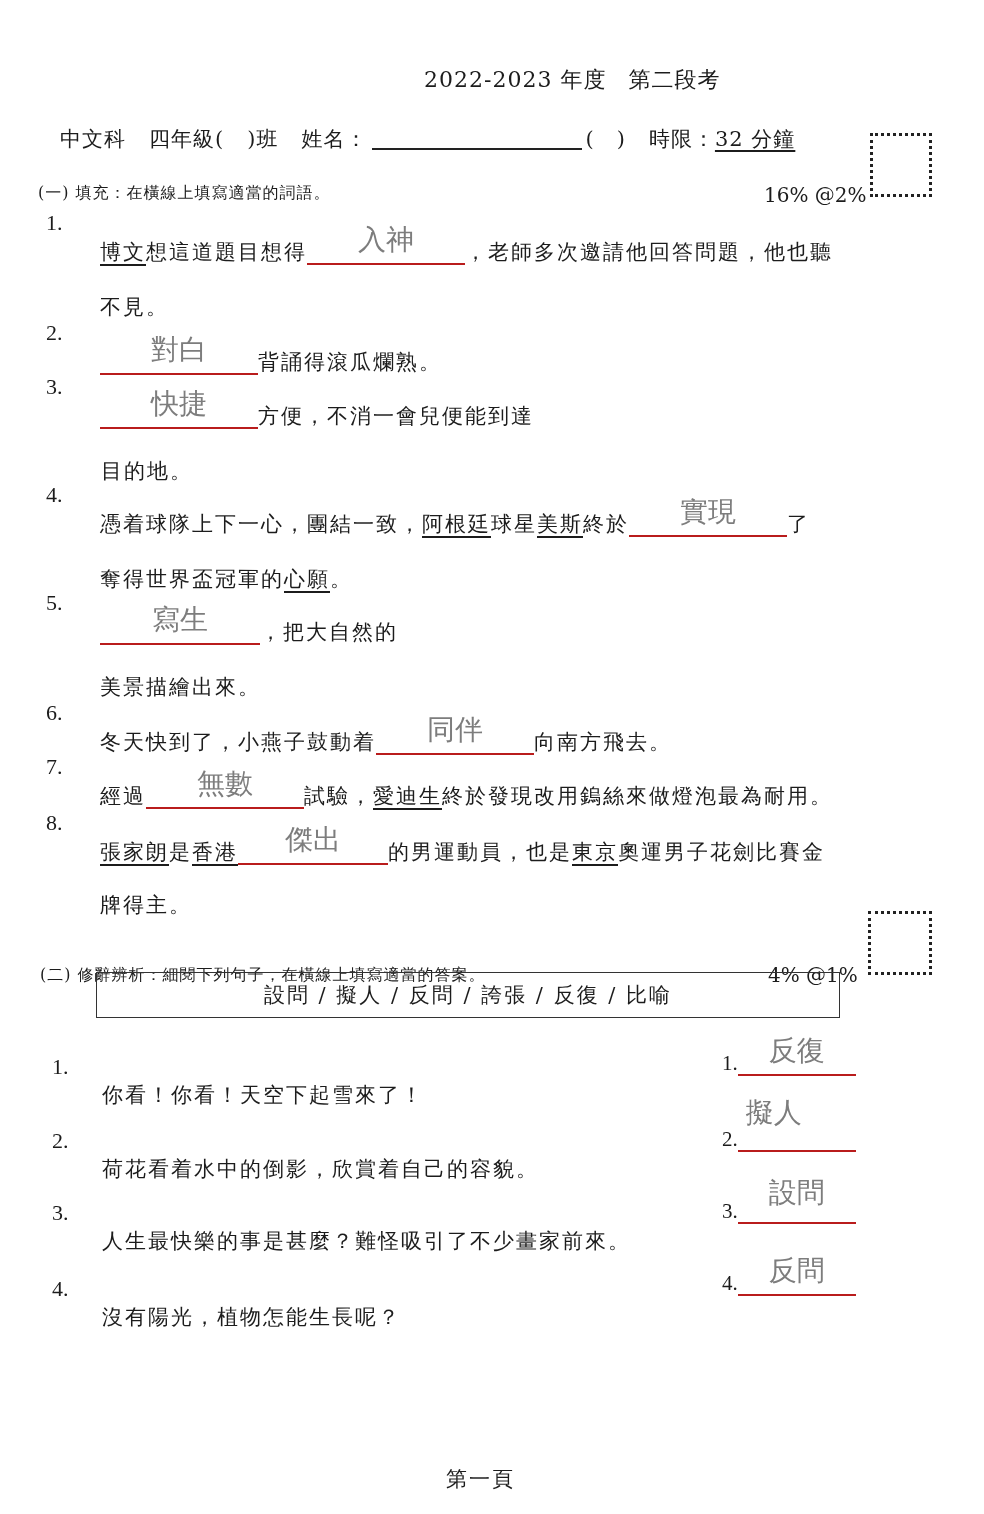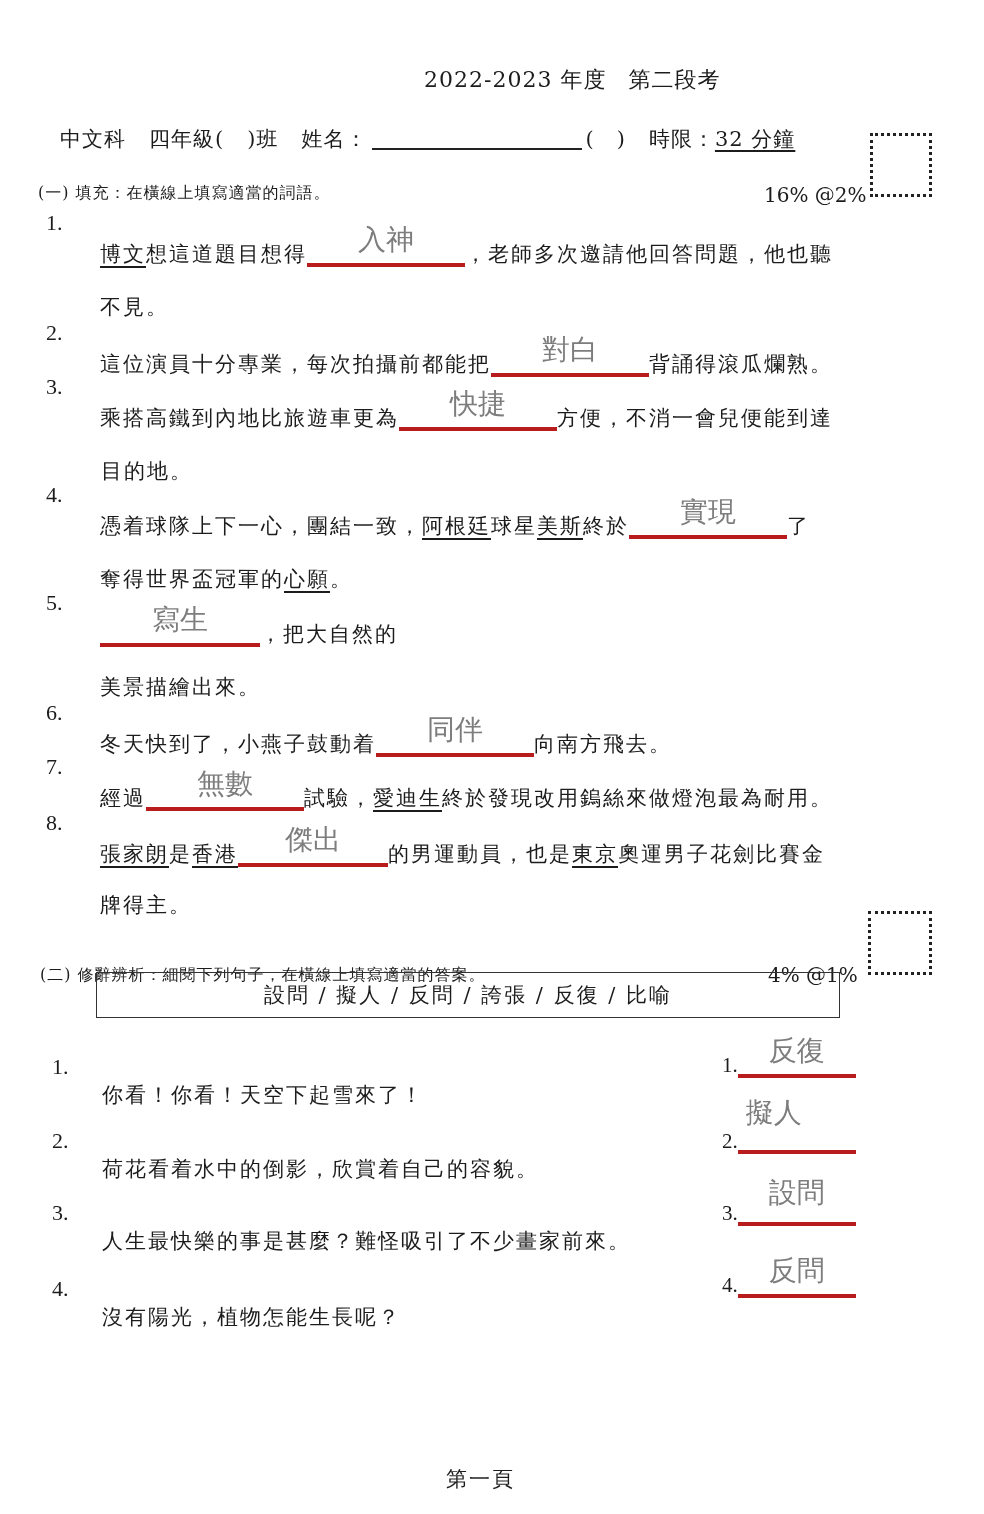--- a/index.html
+++ b/index.html
@@ -16,21 +16,21 @@
   .timelimit { text-decoration: underline; text-underline-offset: 4px; }
 
   .section-head { font-size: 16px; letter-spacing: 1px; }
   .score { font-size: 20px; }
   .score-box { position: absolute; border: 3px dotted #222; background: #fff; }
 
   .q { font-size: 21px; letter-spacing: 2px; }
   .qnum { position: absolute; font-size: 22px; font-family: "Liberation Serif", serif; }
   .u { text-decoration: underline; text-underline-offset: 5px; text-decoration-thickness: 1.5px; }
   .blank {
-    display: inline-block; position: relative; border-bottom: 4px solid #b91c1c;
+    display: inline-block; position: relative; border-bottom: 2px solid #b91c1c;
     height: 26px; vertical-align: -6px; text-align: center;
   }
   .ans {
     position: absolute; left: 0; right: 0; top: -16px;
     font-family: "DejaVu Sans", "Liberation Sans", sans-serif;
     font-size: 28px; color: #7d7d7d; letter-spacing: 0; text-align: center;
   }
   .options-box {
     position: absolute; left: 96px; top: 972px; width: 742px; height: 44px;
     border: 1.5px solid #333; text-align: center; line-height: 44px;
@@ -59,26 +59,26 @@
 <div class="score-box" style="left:870px; top:133px; width:56px; height:58px;"></div>
 
 <div class="qnum" style="left:46px; top:210px;">1.</div>
 <div class="abs q" style="left:100px; top:210px;">
   <span class="u">博文</span><span>想這道題目想得</span><span class="blank" style="width:158px;"><span class="ans">入神</span></span><span>，老師多次邀請他回答問題，他也聽</span>
 </div>
 <div class="abs q" style="left:100px; top:266px;">不見。</div>
 
 <div class="qnum" style="left:46px; top:320px;">2.</div>
 <div class="abs q" style="left:100px; top:320px;">
-  <span>這位演員十分專業，每次拍攝前都能把</span><span class="blank" style="width:158px;"><span class="ans">對白</span></span><span>背誦得滾瓜爛熟。</span>
+  <span class="blank" style="width:158px;"><span class="ans">對白</span></span><span>背誦得滾瓜爛熟。</span>
 </div>
 
 <div class="qnum" style="left:46px; top:374px;">3.</div>
 <div class="abs q" style="left:100px; top:374px;">
-  <span>乘搭高鐵到內地比旅遊車更為</span><span class="blank" style="width:158px;"><span class="ans">快捷</span></span><span>方便，不消一會兒便能到達</span>
+  <span class="blank" style="width:158px;"><span class="ans">快捷</span></span><span>方便，不消一會兒便能到達</span>
 </div>
 <div class="abs q" style="left:101px; top:430px;">目的地。</div>
 
 <div class="qnum" style="left:46px; top:482px;">4.</div>
 <div class="abs q" style="left:100px; top:482px;">
   <span>憑着球隊上下一心，團結一致，</span><span class="u">阿根廷</span><span>球星</span><span class="u">美斯</span><span>終於</span><span class="blank" style="width:158px;"><span class="ans">實現</span></span><span>了</span>
 </div>
 <div class="abs q" style="left:100px; top:538px;">
   <span>奪得世界盃冠軍的</span><span class="u">心願</span><span>。</span>
 </div>

